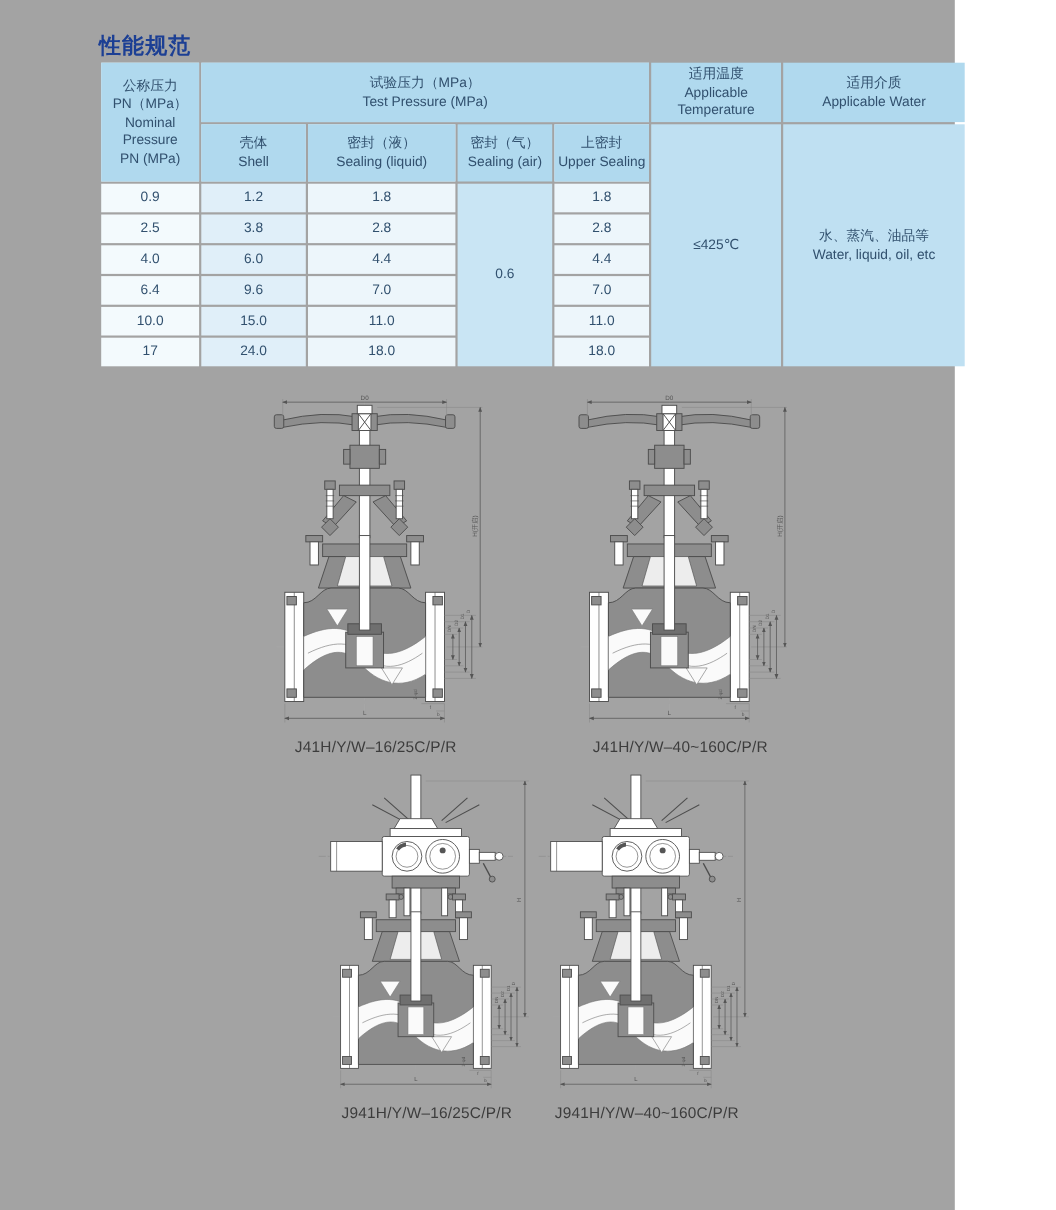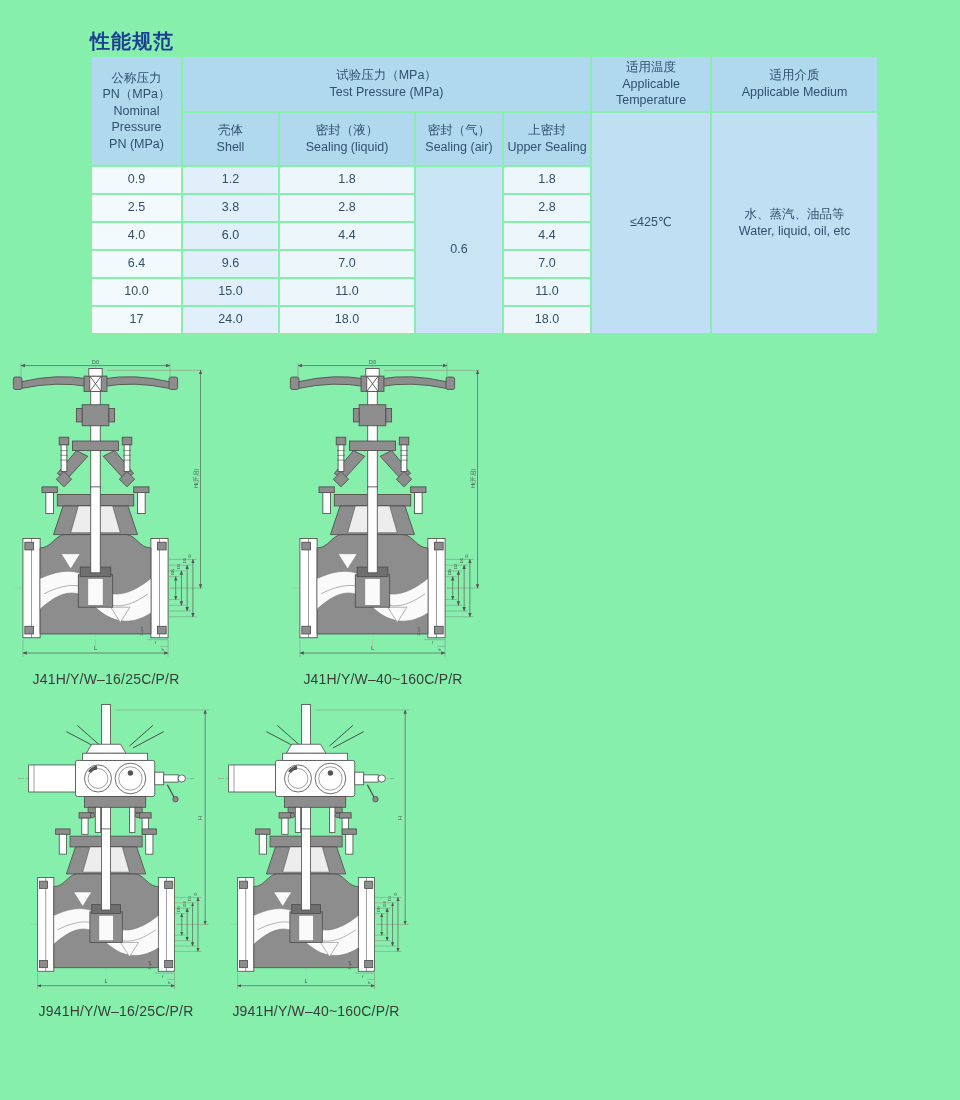--- a/index.html
+++ b/index.html
@@ -1,38 +1,38 @@
 <!DOCTYPE html>
 <html><head>
 <meta charset="utf-8">
 <style>
   * { margin:0; padding:0; box-sizing:border-box; }
   body { background:#fff; font-family:"Liberation Sans","DejaVu Sans",sans-serif; }
-  .page { width:960px; min-height:1100px; background:#86efac; padding:28px 0 20px 90px; position:relative; }
+  .page { width:868px; min-height:1100px; background:#a3a3a3; padding:28px 0 20px 90px; position:relative; }
 
   
   .title-zh { font-size:20px; font-weight:bold; color:#1c3f94; letter-spacing:1px; }
   .title-en { font-size:13px; color:#24439b; margin-top:3px; }
 
   
   table.spec { border-collapse:separate; border-spacing:2px; margin-top:0; table-layout:fixed;
                width:777px; color:#31506e; }
   table.spec th, table.spec td { text-align:center; vertical-align:middle; font-weight:normal;
                font-size:12.5px; line-height:1.32; white-space:pre-line; padding:2px 3px; }
   tr.hrow th { height:52px; background:#b0d9ee; }
   td.mergedcell { background:#bfe0f2; }
   td.aircell { background:#c9e5f4; }
   tr.drow { height:26px; }
   col.c-pn { background:#f3fafd; }
   col.c-shell { background:#e0eff9; }
   col.c-liq, col.c-up { background:#edf6fb; }
 
   
   .figs { width:960px; margin-left:-90px; margin-top:22px; }
-  .fig-row { display:flex; align-items:flex-end; }
+  .fig-row { display:flex; justify-content:center; align-items:flex-end; }
   .fig-row.r1 { gap:65px; }
   .fig-row.r2 { margin-top:14px;padding-left:16px; }
   .figure { display:flex; flex-direction:column; align-items:center; }
   .fig-label { font-size:14px; color:#3c3c3c; margin-top:7px; letter-spacing:.2px; }
   svg.valve { display:block; }
   svg text { font-family:"Liberation Sans","DejaVu Sans",sans-serif; fill:#555; }
   .defs-holder { position:absolute; width:0; height:0; overflow:hidden; }
 </style>
 </head>
 <body>
@@ -57,21 +57,21 @@
 PN（MPa）
 Nominal
 Pressure
 PN (MPa)</th>
       <th colspan="4">试验压力（MPa）
 Test Pressure (MPa)</th>
       <th>适用温度
 Applicable
 Temperature</th>
       <th>适用介质
-Applicable Medium</th>
+Applicable Water</th>
     </tr>
     <tr class="hrow">
       <th>壳体
 Shell</th>
       <th>密封（液）
 Sealing (liquid)</th>
       <th>密封（气）
 Sealing (air)</th>
       <th>上密封
 Upper Sealing</th>

